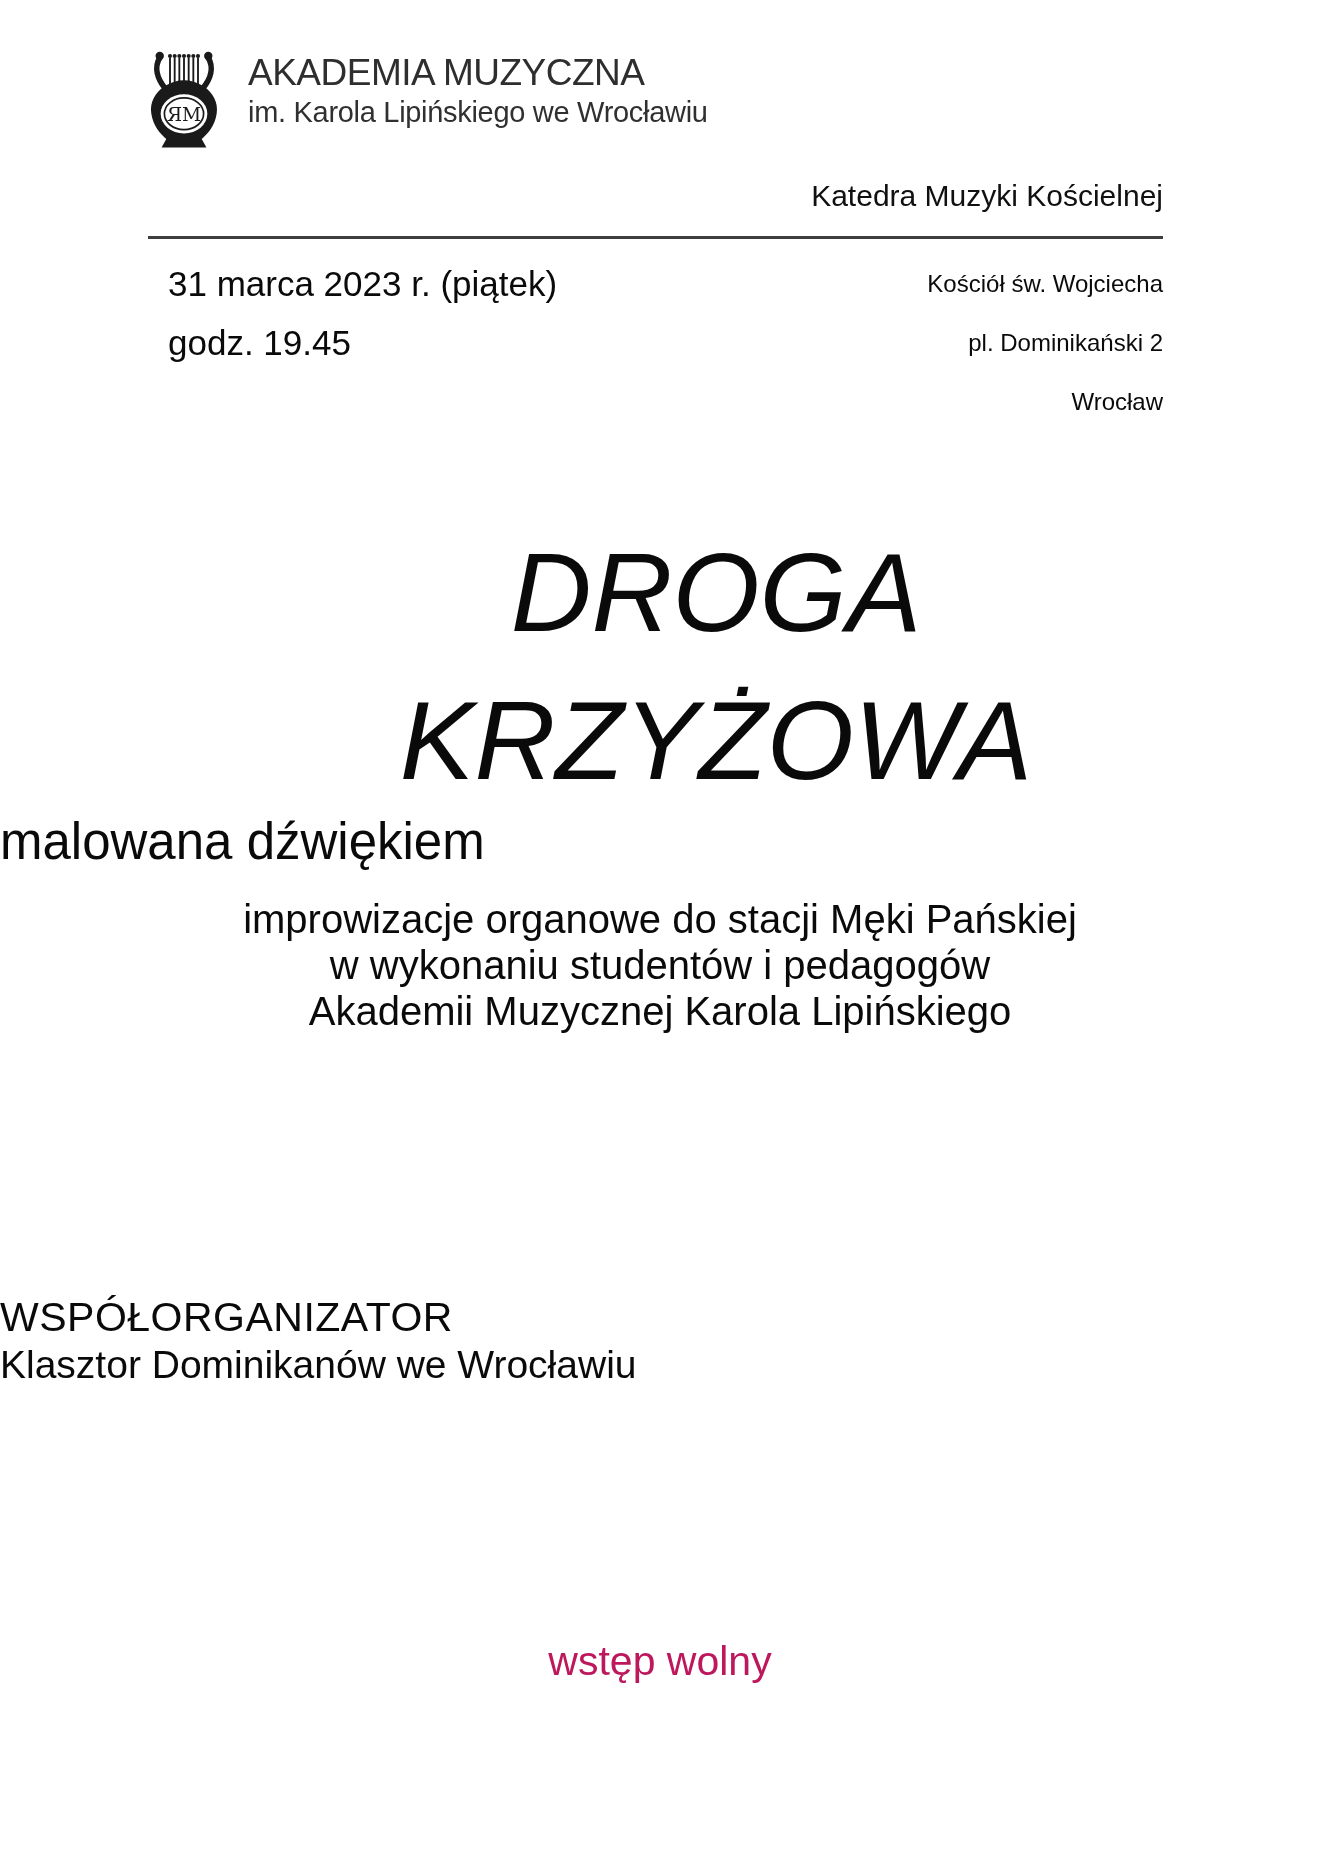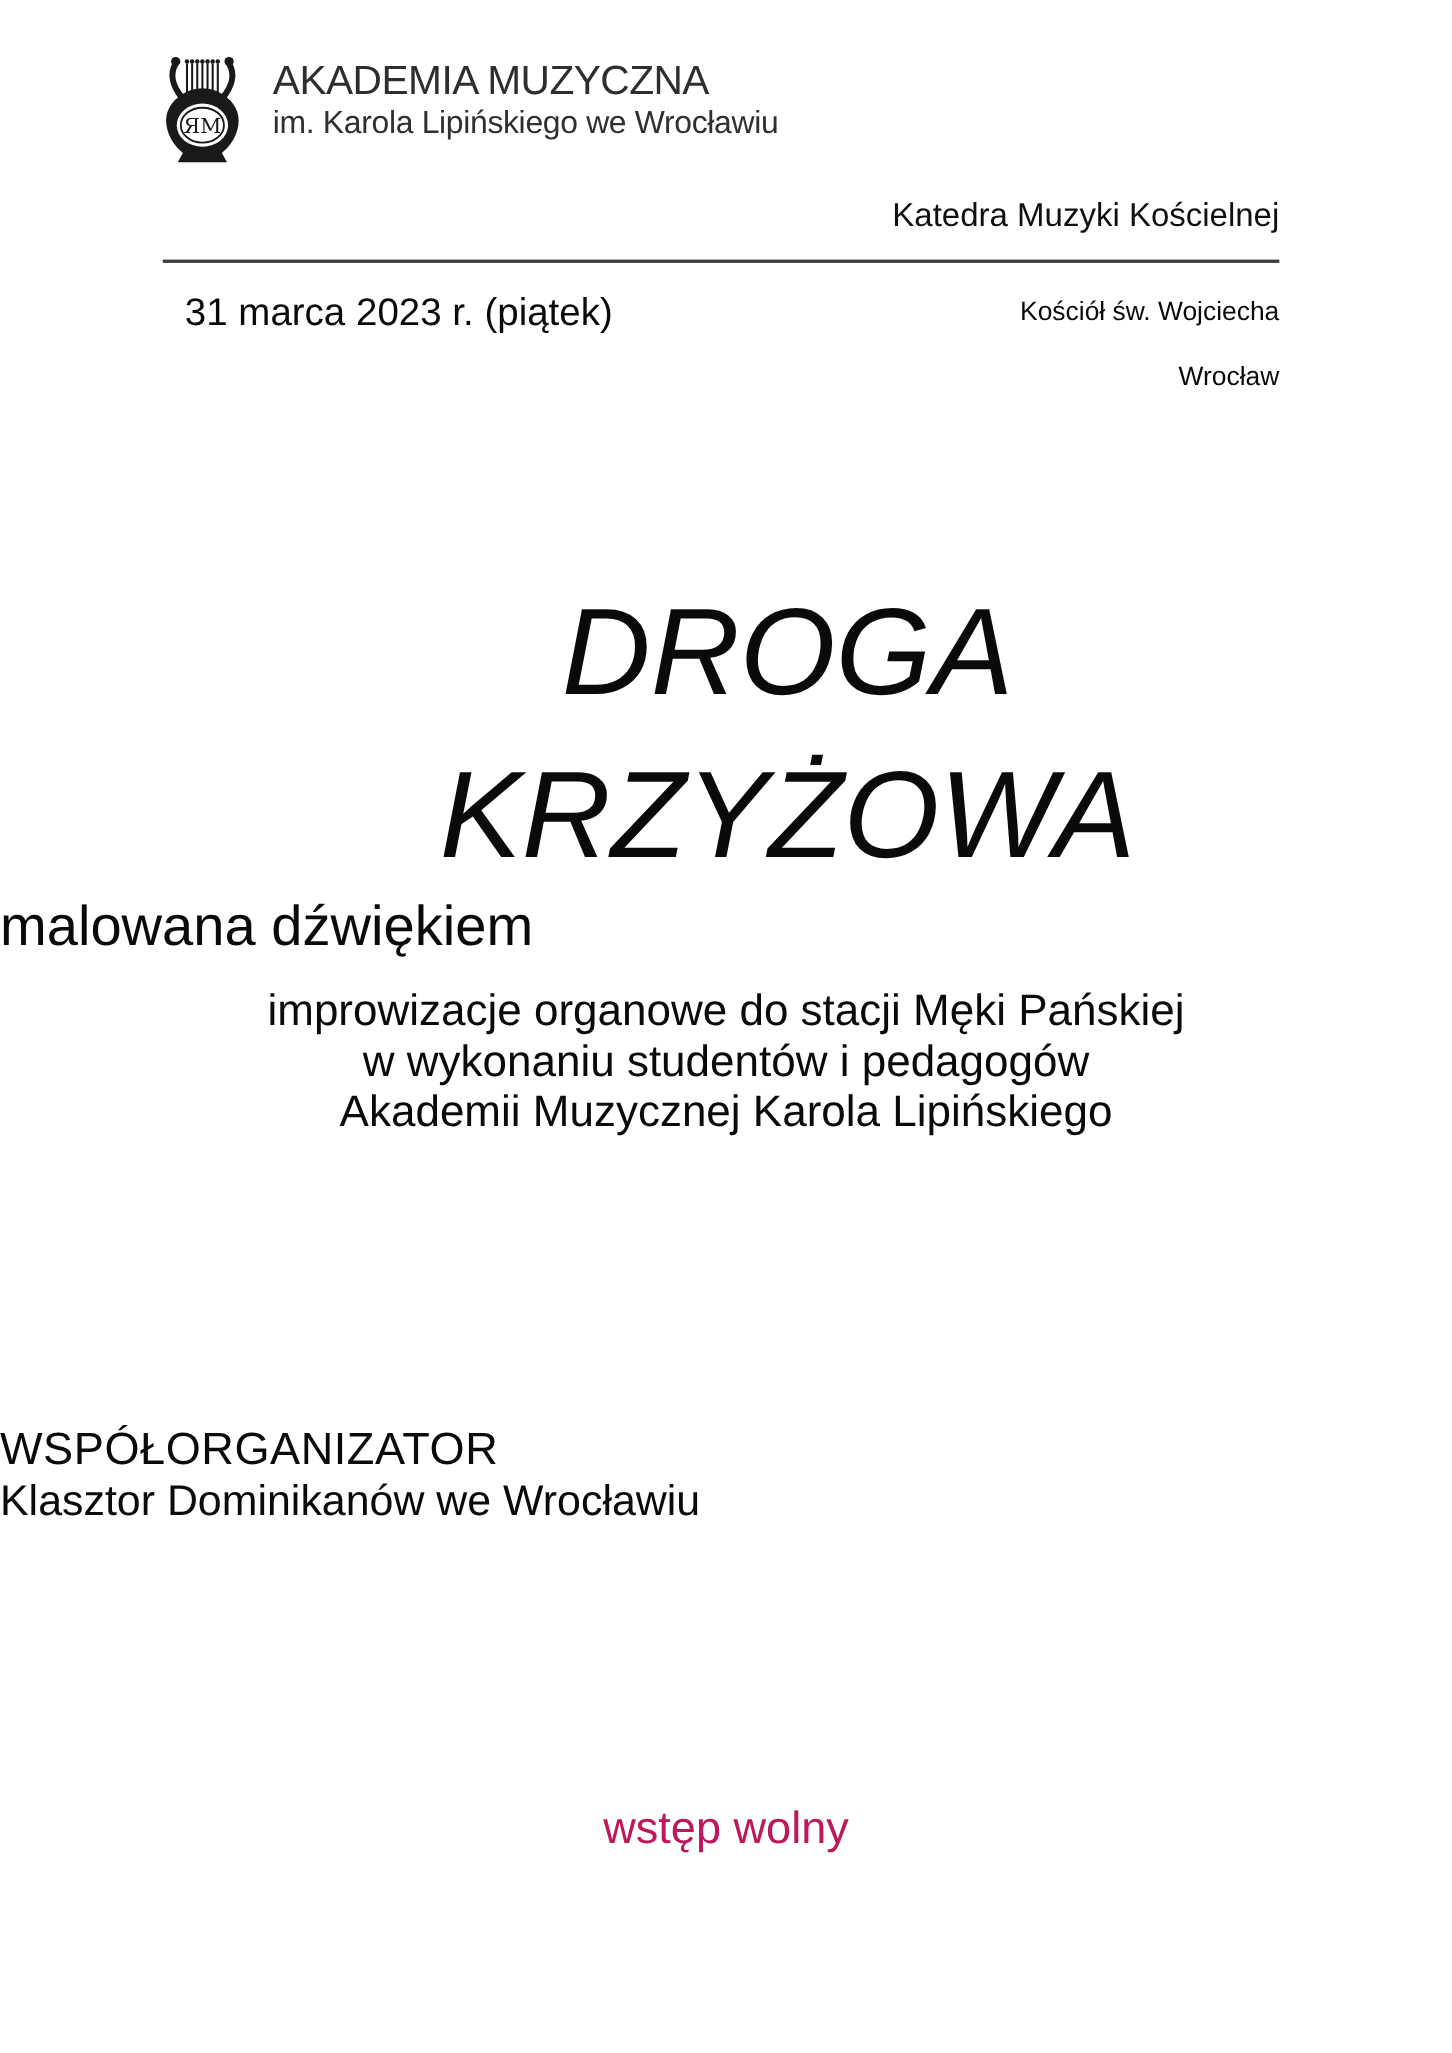--- a/index.html
+++ b/index.html
@@ -119,24 +119,26 @@
       <div class="logo-subtitle">im. Karola Lipińskiego we Wrocławiu</div>
     </div>
   </div>
 
   <div class="department">Katedra Muzyki Kościelnej</div>
 
   <div class="rule"></div>
 
   <div class="info-left">
     <div>31 marca 2023 r. (piątek)</div>
+    <div>godz. 19.45</div>
   </div>
 
   <div class="info-right">
     <div>Kościół św. Wojciecha</div>
+    <div>pl. Dominikański 2</div>
     <div>Wrocław</div>
   </div>
 
   <div class="title-block">
     <div>DROGA</div>
     <div>KRZYŻOWA</div>
   </div>
 
   <div class="subtitle">malowana dźwiękiem</div>
 

